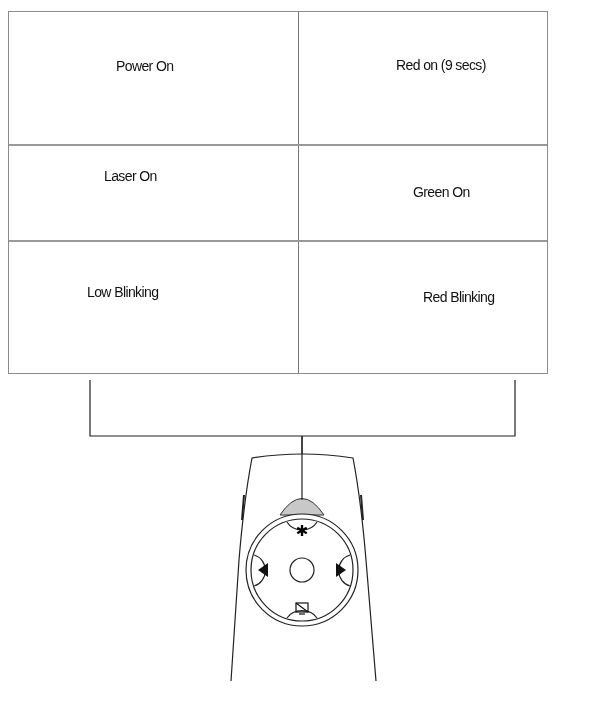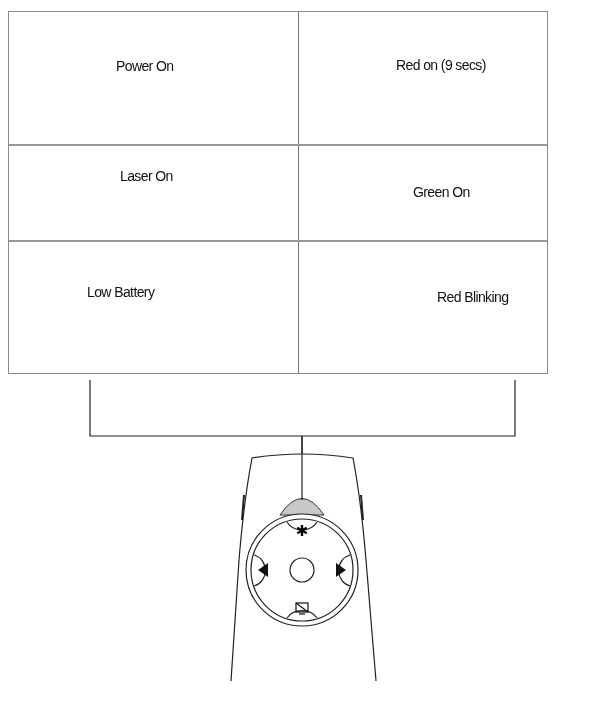--- a/index.html
+++ b/index.html
@@ -13,24 +13,24 @@
 </head>
 <body>
 
 <div class="tbl">
   <div class="vline"></div>
   <div class="hline" style="top:132px"></div>
   <div class="hline" style="top:228px"></div>
 
   <div class="cell" style="left:107px;top:46px">Power On</div>
   <div class="cell" style="left:387px;top:45px">Red on (9 secs)</div>
-  <div class="cell" style="left:111px;top:156px">Laser On</div>
+  <div class="cell" style="left:95px;top:156px">Laser On</div>
   <div class="cell" style="left:404px;top:172px">Green On</div>
-  <div class="cell" style="left:78px;top:272px">Low Battery</div>
-  <div class="cell" style="left:428px;top:277px">Red Blinking</div>
+  <div class="cell" style="left:78px;top:272px">Low Blinking</div>
+  <div class="cell" style="left:414px;top:277px">Red Blinking</div>
 </div>
 
 <svg width="609" height="715" viewBox="0 0 609 715">
 
   <g stroke="#222" stroke-width="1.2" fill="none">
     <polyline points="90,380 90,436 515,436 515,380"></polyline>
     <line x1="302" y1="436" x2="302" y2="500"></line>
   </g>
 
   <g stroke="#222" stroke-width="1.2" fill="#fff">

